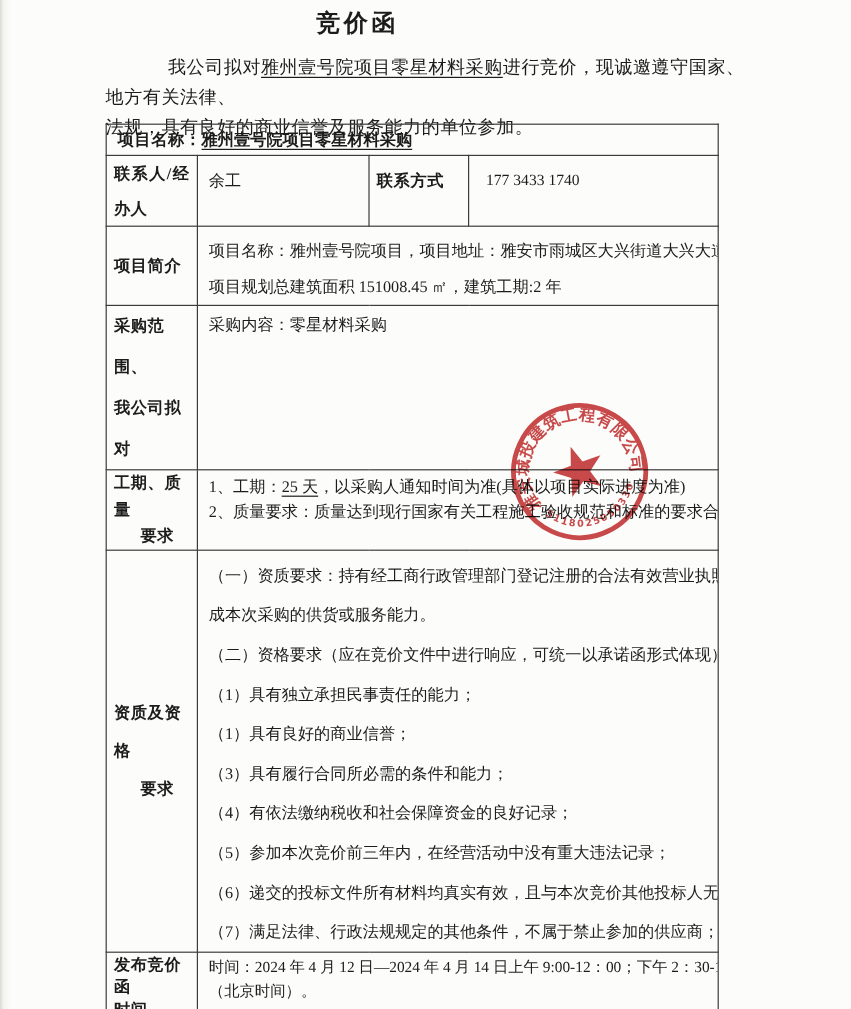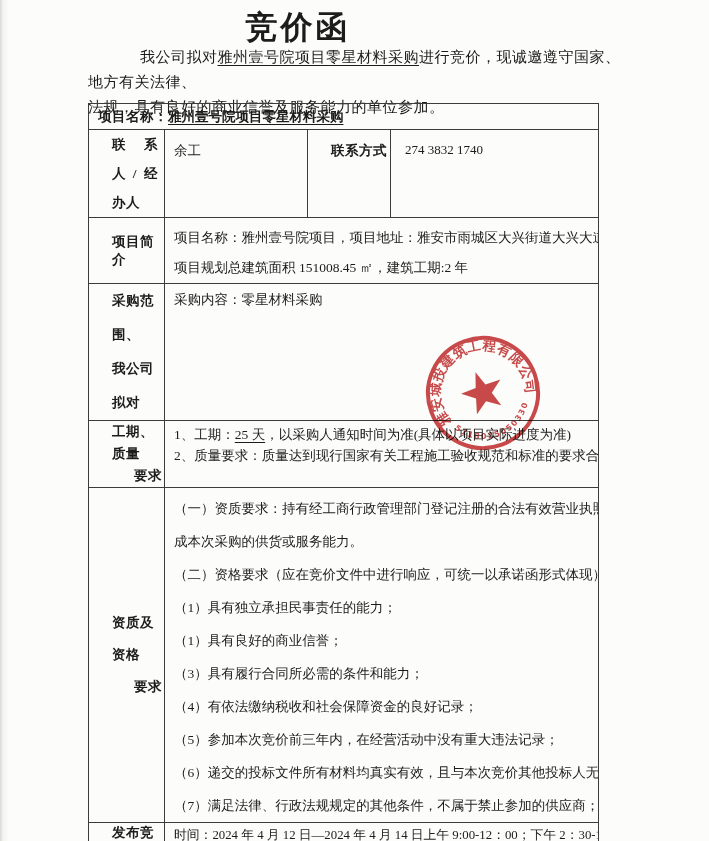--- a/index.html
+++ b/index.html
@@ -4,36 +4,36 @@
 <style>
   html,body{margin:0;padding:0;}
   body{
     width:709px;height:841px;position:relative;overflow:hidden;
     background:linear-gradient(to right,#d9d9d6 0px,#f3f3f0 3px,#fcfcfa 9px);
     font-family:"Liberation Serif","DejaVu Serif",serif;
     color:#1c1c1c;
   }
   .title{
     position:absolute;top:6px;left:0;width:596px;margin:0;
-    text-align:center;font-size:32px;font-weight:bold;letter-spacing:3px;
+    text-align:center;font-size:20px;font-weight:bold;letter-spacing:3px;
   }
   .intro{
     position:absolute;top:45px;left:88px;width:546px;margin:0;
     font-size:15px;line-height:25px;letter-spacing:0.5px;
     text-indent:52px;
   }
   .u{text-decoration:underline;text-underline-offset:3px;text-decoration-thickness:1px;}
   table.doc{
     position:absolute;left:88px;top:103px;width:510px;
     border-collapse:collapse;table-layout:fixed;
     border:1.6px solid #2f2f2f;
     font-size:13.5px;
   }
   td{border:1px solid #3c3c3c;padding:0;vertical-align:middle;overflow:hidden;}
-  .hd{font-weight:bold;padding-left:23px;letter-spacing:0.5px;}
+  .hd{font-weight:bold;padding-left:6px;letter-spacing:0.5px;}
   .pad{padding-left:9px;}
   .ln{white-space:nowrap;overflow:hidden;}
   .jst{text-align:justify;text-align-last:justify;padding-right:6px;}
   .ind{padding-left:22px;}
   .vtop{vertical-align:top;margin-top:36px;}
   .pt12{padding-top:12px;}
   .r4 .ln{line-height:30px;}
   .r4 td.cnt{vertical-align:top;padding-top:5px;}
   .r5 .lbl-ln{line-height:34px;}
   .r5 td.cnt{vertical-align:top;padding-top:7px;}
@@ -73,21 +73,21 @@
   </tr>
 
 
   <tr class="r3">
     <td class="hd" style="height:58px">
       <div class="jst" style="line-height:29px">联系人/经</div>
       <div style="line-height:29px">办人</div>
     </td>
     <td class="pad vtop pt12">余工</td>
     <td class="hd vtop pt12">联系方式</td>
-    <td class="vtop pt12" style="padding-left:14px;font-size:13px">274 3832 1740</td>
+    <td class="vtop pt12" style="padding-left:14px;font-size:13px">177 3433 1740</td>
   </tr>
 
   <tr class="r4">
     <td class="hd" style="height:52px">项目简介</td>
     <td colspan="3" class="pad cnt">
       <div class="ln">项目名称：雅州壹号院项目，项目地址：雅安市雨城区大兴街道大兴大道，项目规模：</div>
       <div class="ln">项目规划总建筑面积 151008.45 ㎡，建筑工期:2 年</div>
     </td>
   </tr>
 

